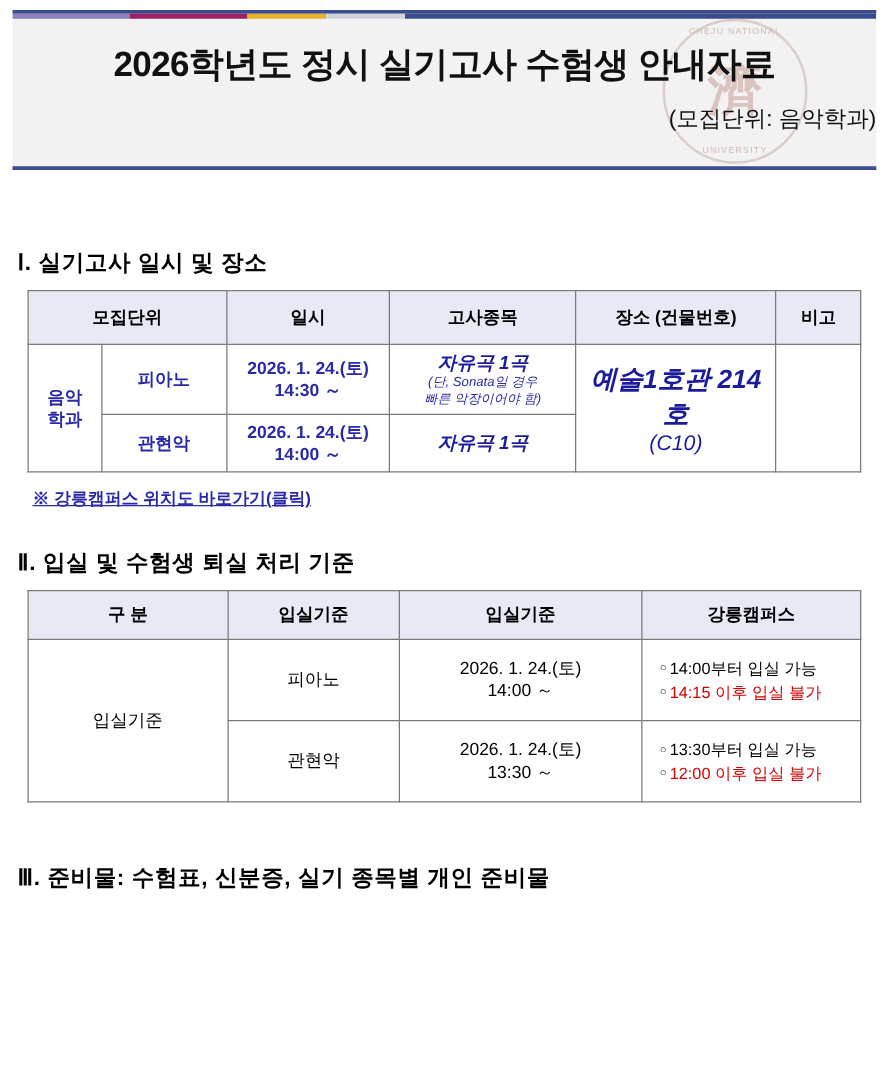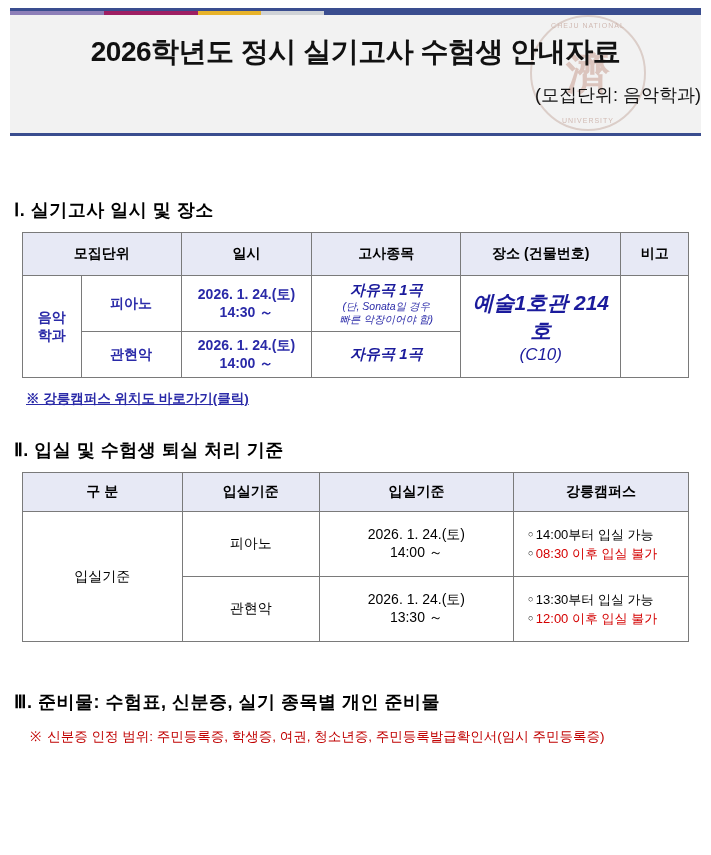--- a/index.html
+++ b/index.html
@@ -288,36 +288,33 @@
   <tbody>
     <tr>
       <td rowspan="2">입실기준</td>
       <td>피아노</td>
       <td>
         <span>2026. 1. 24.(토)</span><br>
         <span>14:00 ～</span>
       </td>
       <td class="leftpad">
         <span class="bullet">14:00부터 입실 가능</span><br>
-        <span class="bullet"><span class="red">08:30</span><span class="red"> 이후 입실 불가</span></span>
+        <span class="bullet"><span class="red">14:15</span><span class="red"> 이후 입실 불가</span></span>
       </td>
     </tr>
     <tr>
       <td>관현악</td>
       <td>
         <span>2026. 1. 24.(토)</span><br>
         <span>13:30 ～</span>
       </td>
       <td class="leftpad">
         <span class="bullet">13:30부터 입실 가능</span><br>
         <span class="bullet"><span class="red">12:00</span><span class="red"> 이후 입실 불가</span></span>
       </td>
     </tr>
   </tbody>
 </table>
 
 <div class="section-title sec3">Ⅲ. 준비물: 수험표, 신분증, 실기 종목별 개인 준비물</div>
 
 <div class="notes">
-  <span class="row">
-    <span class="mark">※</span><span>신분증 인정 범위: 주민등록증, 학생증, 여권, 청소년증, 주민등록발급확인서(임시 주민등록증)</span>
-  </span>
 </div>
 
 </body></html>

